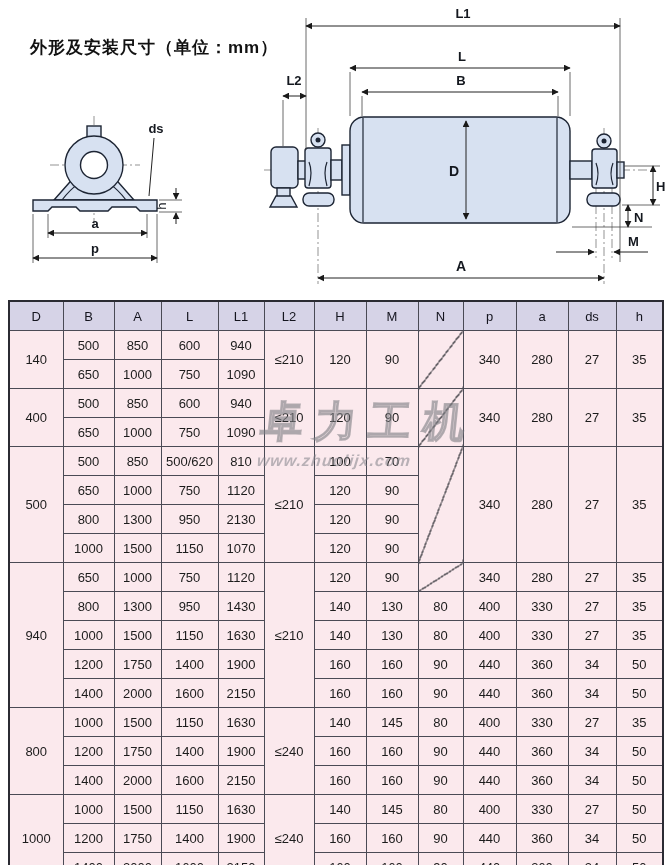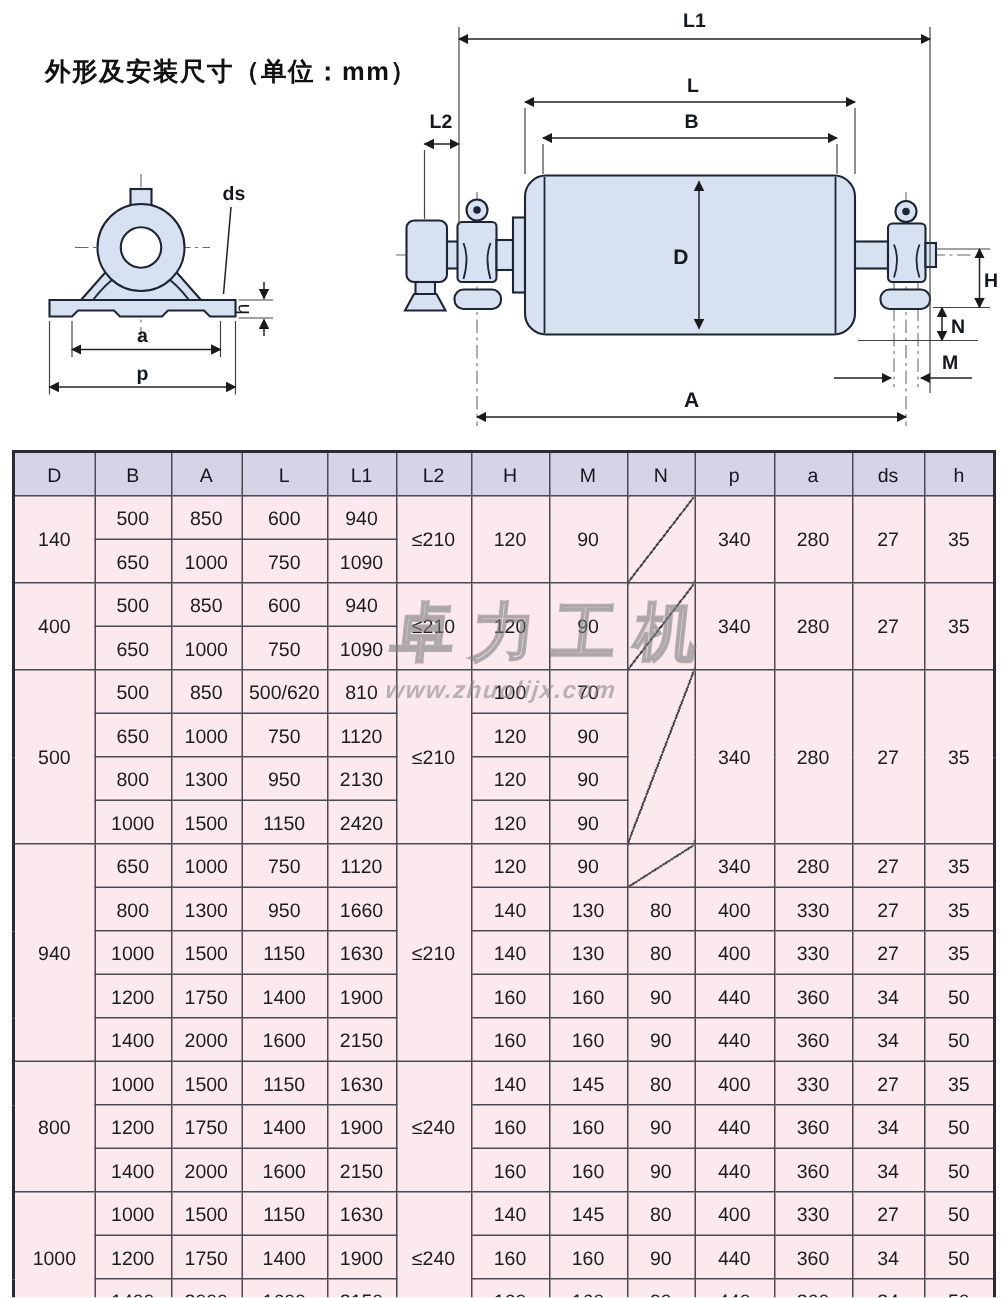--- a/index.html
+++ b/index.html
@@ -253,21 +253,21 @@
           <td>1300</td>
           <td>950</td>
           <td>2130</td>
           <td>120</td>
           <td>90</td>
         </tr>
         <tr>
           <td>1000</td>
           <td>1500</td>
           <td>1150</td>
-          <td>2420</td>
+          <td>1070</td>
           <td>120</td>
           <td>90</td>
         </tr>
         <tr>
           <td rowspan="5">940</td>
           <td>650</td>
           <td>1000</td>
           <td>750</td>
           <td>1120</td>
           <td rowspan="5">≤210</td>
@@ -276,21 +276,21 @@
           <td class="diag"></td>
           <td>340</td>
           <td>280</td>
           <td>27</td>
           <td>35</td>
         </tr>
         <tr>
           <td>800</td>
           <td>1300</td>
           <td>950</td>
-          <td>1660</td>
+          <td>1430</td>
           <td>140</td>
           <td>130</td>
           <td>80</td>
           <td>400</td>
           <td>330</td>
           <td>27</td>
           <td>35</td>
         </tr>
         <tr>
           <td>1000</td>

